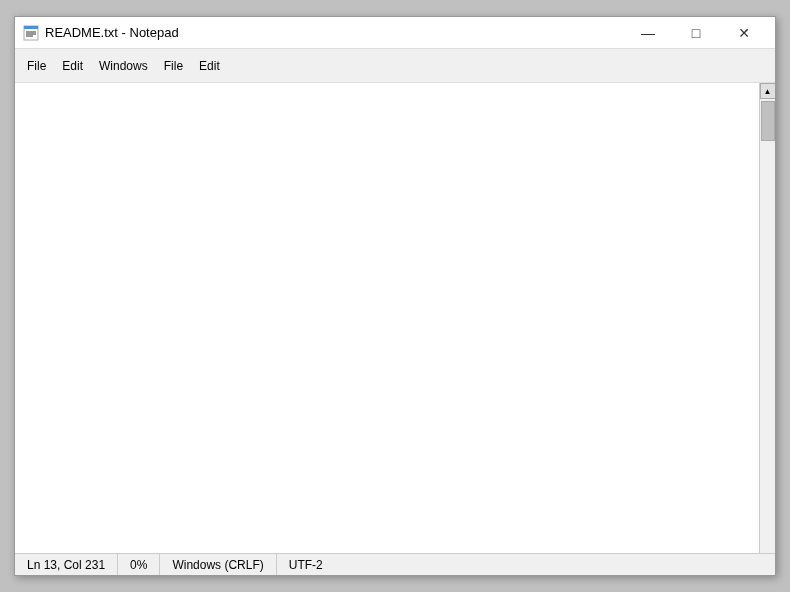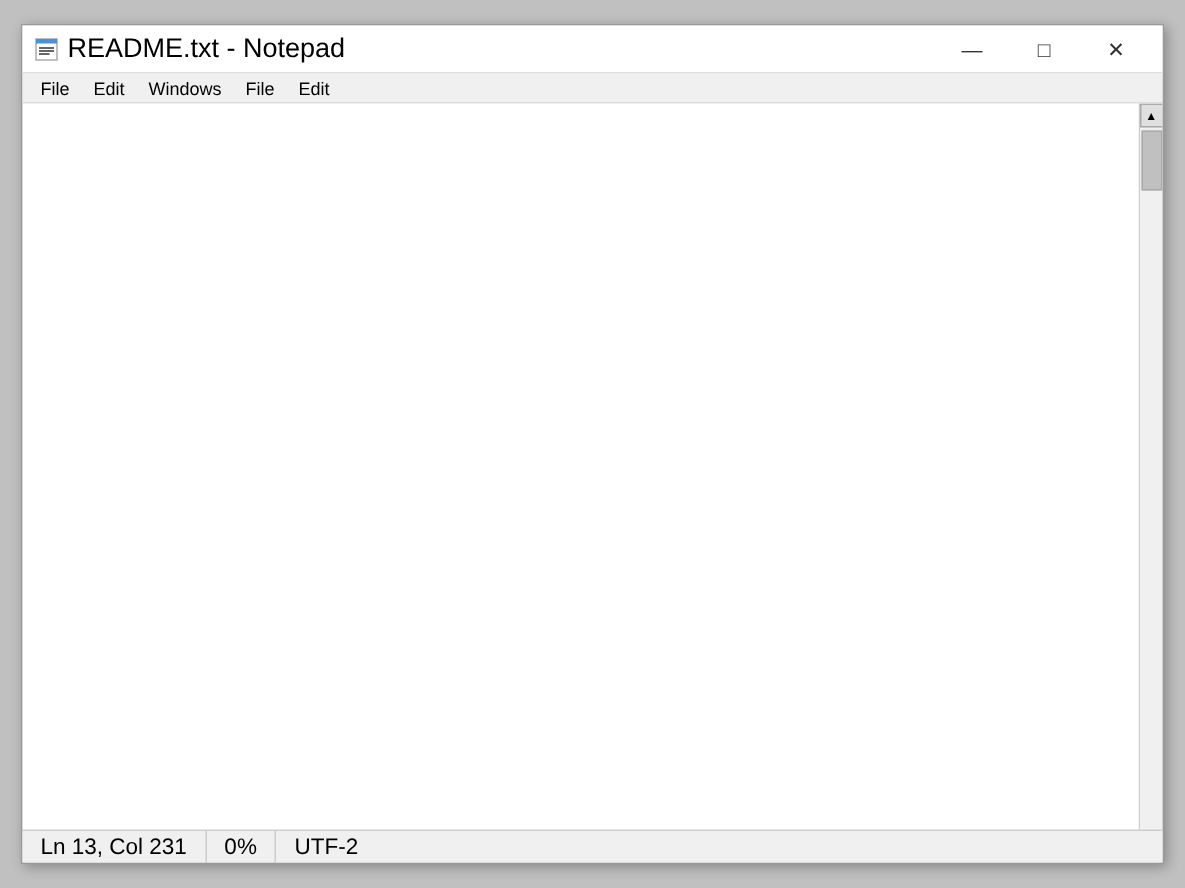--- a/index.html
+++ b/index.html
@@ -40,21 +40,21 @@
 
     .title-bar-icon {
       width: 16px;
       height: 16px;
       margin-right: 6px;
       flex-shrink: 0;
     }
 
     .title-bar-text {
       flex: 1;
-      font-size: 18px;
+      font-size: 13px;
       color: #000;
     }
 
     .title-bar-buttons {
       display: flex;
       gap: 2px;
     }
 
     .tb-btn {
       width: 46px;
@@ -64,21 +64,21 @@
       cursor: pointer;
       font-size: 14px;
       display: flex;
       align-items: center;
       justify-content: center;
       color: #333;
     }
 
     .menu-bar {
       background: #f0f0f0;
-      height: 20px;
+      height: 34px;
       display: flex;
       align-items: center;
       padding: 0 4px;
       border-bottom: 1px solid #ddd;
       flex-shrink: 0;
     }
 
     .menu-item {
       padding: 2px 8px;
       font-size: 12px;
@@ -147,21 +147,21 @@
       height: 22px;
       background: #f0f0f0;
       border-top: 1px solid #ccc;
       display: flex;
       align-items: center;
       padding: 0 8px;
       flex-shrink: 0;
     }
 
     .status-section {
-      font-size: 15px;
+      font-size: 12px;
       color: #000;
       padding: 0 12px;
       border-right: 1px solid #ccc;
       height: 100%;
       display: flex;
       align-items: center;
     }
 
     .status-section:first-child {
       padding-left: 4px;
@@ -208,15 +208,16 @@
     </div>
     <div class="scrollbar-track">
       <div class="scrollbar-btn">▲</div>
       <div class="scrollbar-thumb"></div>
     </div>
   </div>
 
   <div class="status-bar">
     <span class="status-section">Ln 13, Col 231</span>
     <span class="status-section">0%</span>
+    <span class="status-section">Windows (CRLF)</span>
     <span class="status-section">UTF-2</span>
   </div>
 </div>
 
 </body></html>

